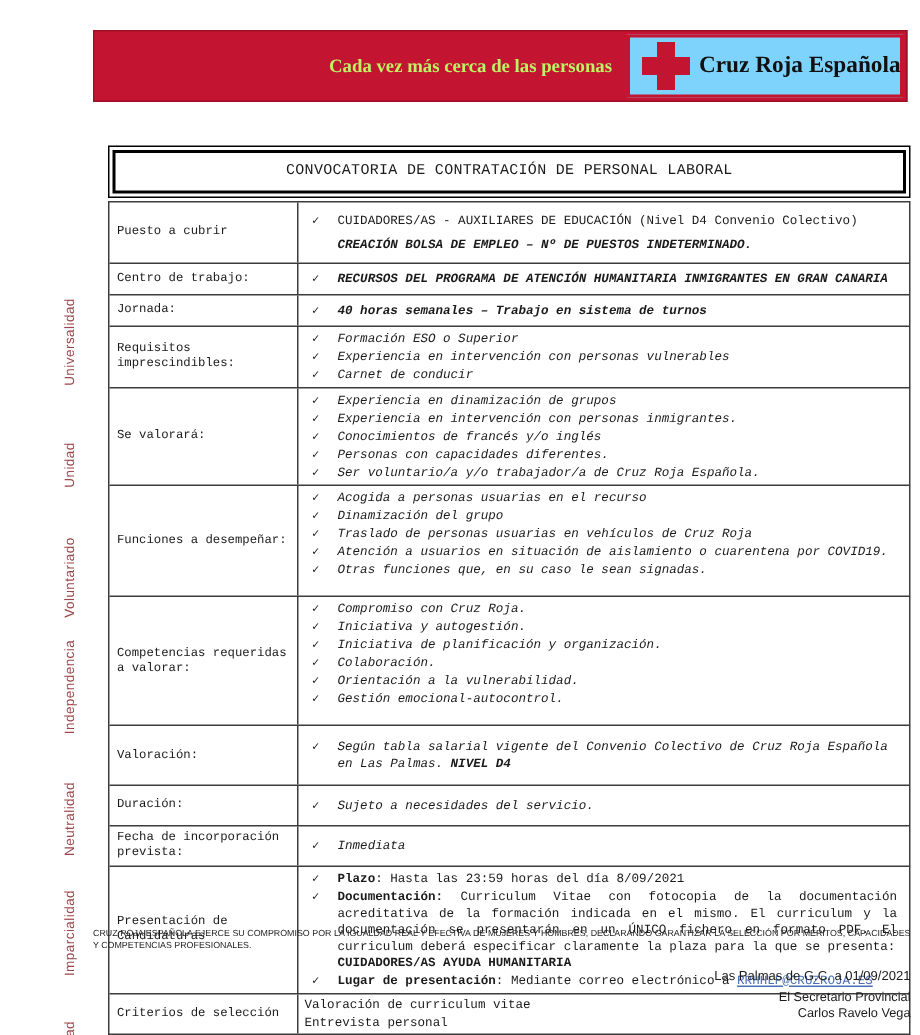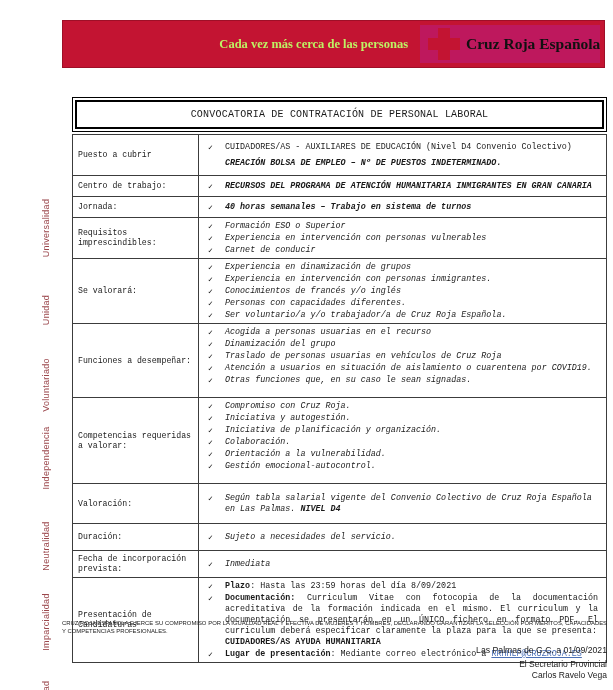--- a/index.html
+++ b/index.html
@@ -24,21 +24,21 @@
     background:#c31432; border:1px solid #9e0f27;
   }
   .tagline {
     position:absolute; right:196px; top:0; height:100%;
     display:flex; align-items:center;
     color:#bef264; font-family:"Liberation Serif", serif;
     font-weight:bold; font-size:12.5px; white-space:nowrap;
   }
   .logo-box {
     position:absolute; right:2px; top:2px; bottom:2px; width:184px;
-    background:#be185d; border:2px solid #c31432;
+    background:#7dd3fc; border:2px solid #c31432;
     display:flex; align-items:center; gap:6px; padding-left:8px;
   }
   .cross { position:relative; width:32px; height:32px; flex:0 0 32px; }
   .cross::before, .cross::after {
     content:""; position:absolute; background:#c31432;
   }
   .cross::before { left:10px; top:0; width:12px; height:32px; }
   .cross::after  { left:0; top:10px; width:32px; height:12px; }
   .brand {
     font-family:"Liberation Serif", serif; font-weight:bold;
@@ -286,20 +286,31 @@
           <div class="item justify">
             <span class="check">✓</span>
             <span class="itext"><span class="b">Documentación:</span><span> Curriculum Vitae con fotocopia de la documentación acreditativa de la formación indicada en el mismo. El curriculum y la documentación se presentarán en un ÚNICO fichero en formato PDF. El curriculum deberá especificar claramente la plaza para la que se presenta:</span><br><span class="b">CUIDADORES/AS AYUDA HUMANITARIA</span></span>
           </div>
           <div class="item">
             <span class="check">✓</span>
             <span class="itext"><span class="b">Lugar de presentación</span><span>: Mediante correo electrónico a </span><a class="link" href="#">RRHHLP@CRUZROJA.ES</a></span>
           </div>
         </div>
       </div>
+      <div class="t-row row-11">
+        <div class="cell-label">Criterios de selección</div>
+        <div class="cell-content">
+          <div class="item">
+            <span class="itext"><span>Valoración de curriculum vitae</span></span>
+          </div>
+          <div class="item">
+            <span class="itext"><span>Entrevista personal</span></span>
+          </div>
+        </div>
+      </div>
     </div>
 </div>
 
 <div class="legal">CRUZ ROJA ESPAÑOLA EJERCE SU COMPROMISO POR LA IGUALDAD REAL Y EFECTIVA DE MUJERES Y HOMBRES, DECLARANDO GARANTIZAR LA SELECCIÓN POR MÉRITOS, CAPACIDADES Y COMPETENCIAS PROFESIONALES.</div>
 <div class="sign-block">
   <div class="place-date">Las Palmas de G.C. a 01/09/2021</div>
   <div class="sign-title">El Secretario Provincial</div>
   <div class="sign-name">Carlos Ravelo Vega</div>
 </div>
 

